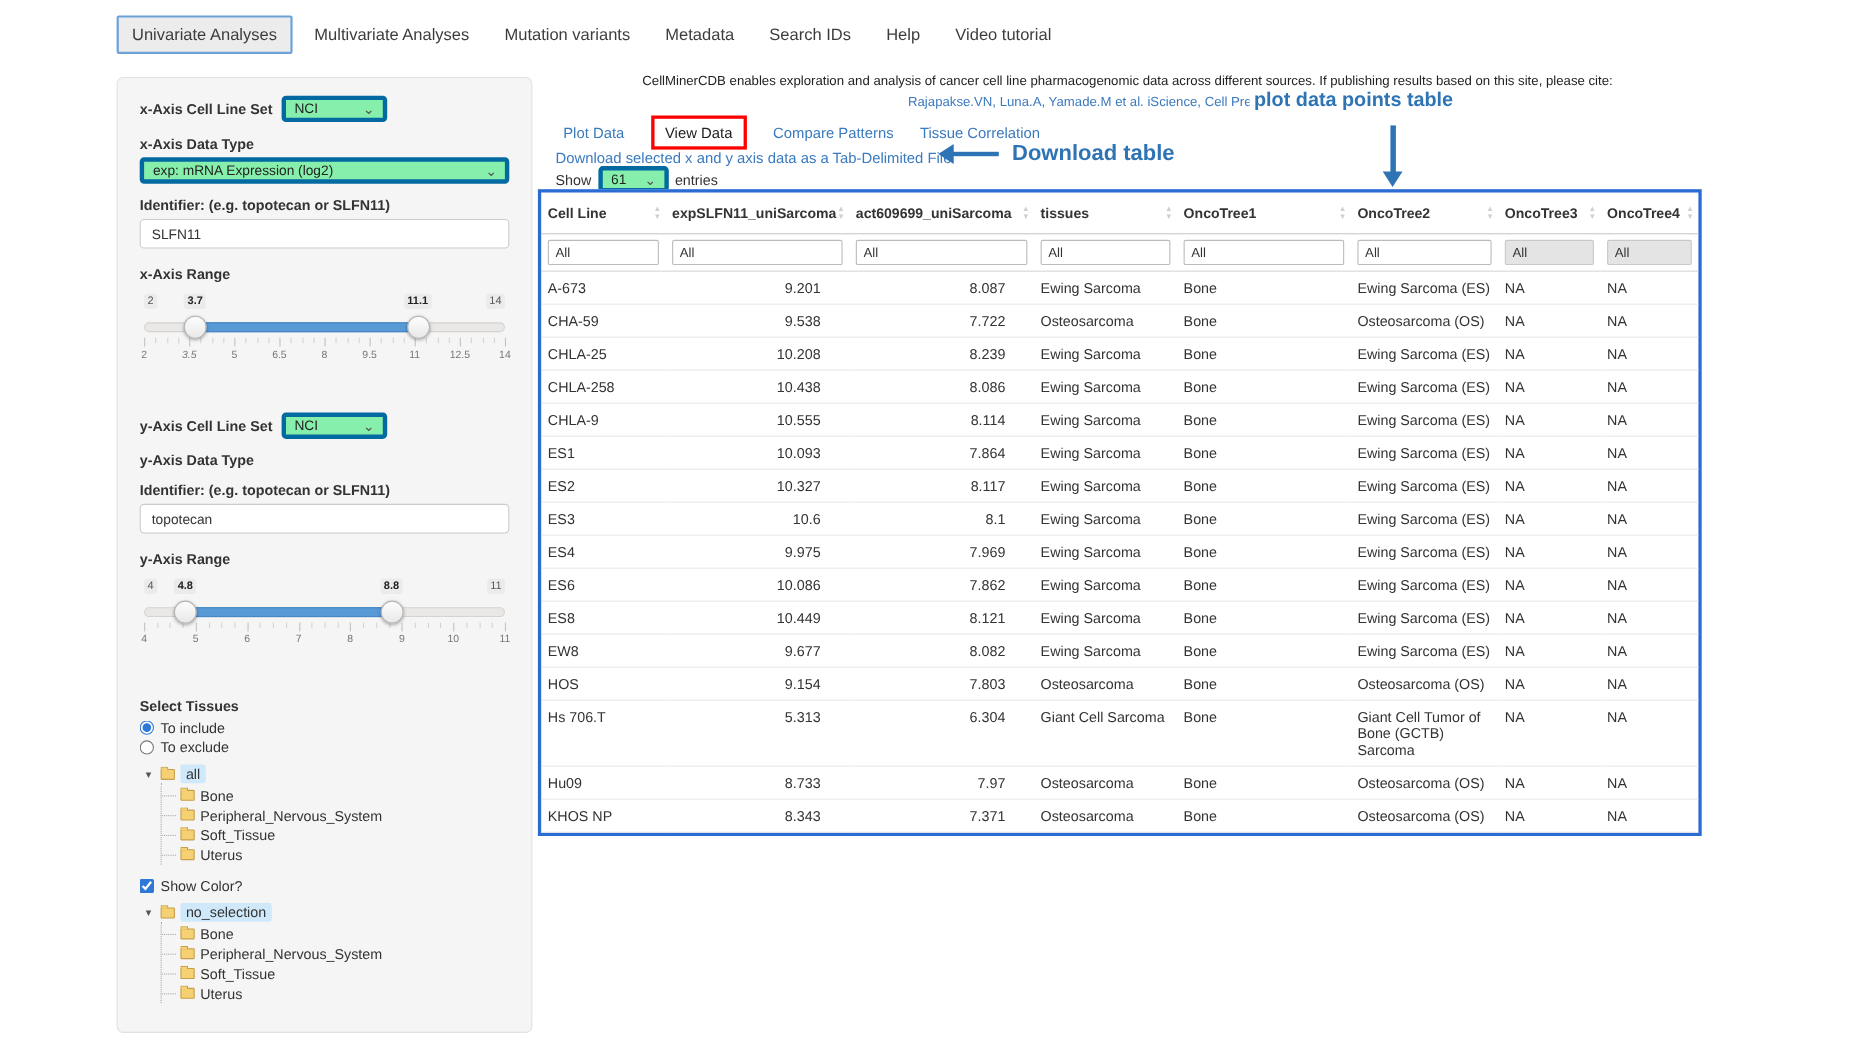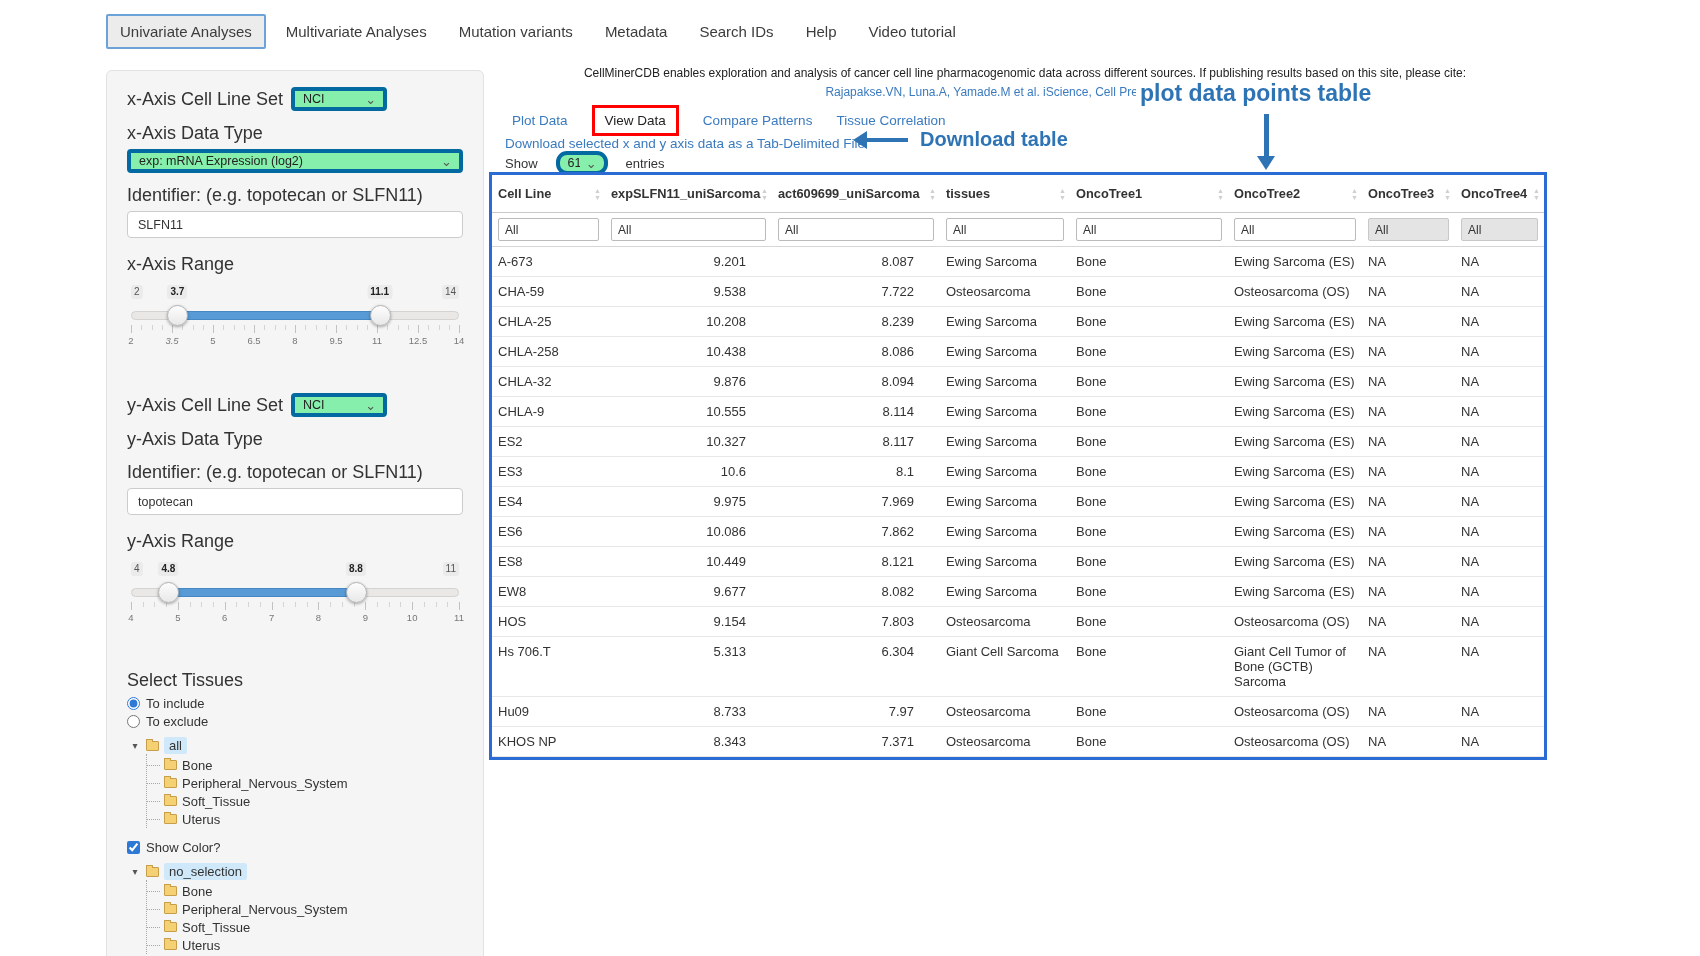--- a/index.html
+++ b/index.html
@@ -13,21 +13,21 @@
   .nav { position:absolute; left:106px; top:14px; display:flex; gap:8px; align-items:center; font-size:15px; color:#3c3c3c; }
   .nav-tab { padding:7px 12px; cursor:pointer; white-space:nowrap; }
   .nav-tab.active { border:2px solid #6ba3d8; background:#ececec; border-radius:2px; }
 
   
   .sidebar {
     position:absolute; left:106px; top:70px; width:378px;
     background:#f5f5f5; border:1px solid #e2e2e2; border-radius:6px;
     padding:16px 20px 20px; font-size:13px;
   }
-  .side-label { font-weight:normal; font-size:18px; margin:0 0 5px; } .mt12 { margin-top:12px; } .mt16 { margin-top:16px; } .mt28 { margin-top:28px; }
+  .side-label { font-weight:bold; font-size:13px; margin:0 0 5px; } .mt12 { margin-top:12px; } .mt16 { margin-top:16px; } .mt28 { margin-top:28px; }
   .inline-row { display:flex; align-items:center; gap:8px; }
   .sel { position:relative; display:inline-block; background:#86efac; border:4px solid #0369a1; border-radius:4px; height:24px; }
   .sel select {
     appearance:none; -webkit-appearance:none; border:none; background:transparent;
     width:100%; height:100%; padding:0 24px 0 8px; font-size:12.5px; color:#222;
     font-family:"Liberation Sans", sans-serif;
   }
   .sel::after { content:"⌄"; position:absolute; right:7px; top:1px; color:#555; font-size:13px; pointer-events:none; }
   .sel.small { width:96px; }
   .sel.full { width:100%; }
@@ -76,29 +76,29 @@
   .citation { position:absolute; left:500px; top:66px; width:1050px; text-align:center; font-size:12px; color:#222; }
   .citation-link { display:block; margin-top:5px; color:#3a7abf; cursor:pointer; }
 
   .view-tabs { position:absolute; left:512px; top:104px; display:flex; gap:24px; align-items:center; font-size:13.5px; height:32px; }
   .view-tab { color:#3a7abf; cursor:pointer; white-space:nowrap; }
   .view-tab.active { color:#222; border:3px solid #ff0000; padding:5px 10px; }
 
   .download-link { position:absolute; left:505px; top:136px; font-size:13.5px; color:#3a7abf; cursor:pointer; }
 
   .table-controls { position:absolute; left:505px; top:151px; width:1195px; display:flex; align-items:center; font-size:13px; color:#333; }
-  .entries-select { width:52px; margin:0 18px;border-radius:11px; }
+  .entries-select { width:64px; margin:0 6px; }
   .search-area { margin-left:auto; display:flex; align-items:center; gap:8px; padding-right:6px; }
   .search-input { width:290px; height:21px; border:1px solid #aaa; border-radius:2px; padding:0 6px; font-size:12px; background:#fff; }
 
   
   .anno-download { position:absolute; left:866px; top:128px; display:flex; align-items:center; gap:12px; color:#2e74b5; font-weight:bold; font-size:20px; z-index:5; }
   .arrow-left { width:42px; height:4px; background:#2e74b5; position:relative; }
   .arrow-left::before { content:""; position:absolute; left:-13px; top:-7px; border-top:9px solid transparent; border-bottom:9px solid transparent; border-right:14px solid #2e74b5; }
-  .anno-plot { position:absolute; left:1136px; top:80px; color:#2e74b5; font-weight:bold; font-size:23px; z-index:5; background:#fff; padding:0 4px; }
+  .anno-plot { position:absolute; left:1136px; top:80px; color:#2e74b5; font-weight:bold; font-size:18px; z-index:5; background:#fff; padding:0 4px; }
   .anno-arrow-down { position:absolute; left:1264px; top:114px; width:5px; height:44px; background:#2e74b5; z-index:5; }
   .anno-arrow-down::after { content:""; position:absolute; left:-7px; bottom:-12px; border-left:9px solid transparent; border-right:9px solid transparent; border-top:14px solid #2e74b5; }
 
   
   .table-wrap { position:absolute; left:489px; top:172px; width:1058px; border:3px solid #2a6bd4; background:#fff; }
   table.data { width:100%; border-collapse:collapse; table-layout:fixed; font-size:13px; color:#333; }
   table.data th {
     font-weight:bold; text-align:left; padding:11px 6px; font-size:12.8px;
     border-bottom:1px solid #c9c9c9; position:relative; white-space:nowrap; overflow:hidden;
   }
@@ -429,33 +429,33 @@
           <td>CHLA-258</td>
           <td class="num">10.438</td>
           <td class="num">8.086</td>
           <td>Ewing Sarcoma</td>
           <td>Bone</td>
           <td>Ewing Sarcoma (ES)</td>
           <td>NA</td>
           <td>NA</td>
         </tr>
         <tr>
-          <td>CHLA-32</td>
-          <td class="num">9.876</td>
-          <td class="num">8.094</td>
-          <td>Ewing Sarcoma</td>
-          <td>Bone</td>
-          <td>Ewing Sarcoma (ES)</td>
-          <td>NA</td>
-          <td>NA</td>
-        </tr>
-        <tr>
           <td>CHLA-9</td>
           <td class="num">10.555</td>
           <td class="num">8.114</td>
+          <td>Ewing Sarcoma</td>
+          <td>Bone</td>
+          <td>Ewing Sarcoma (ES)</td>
+          <td>NA</td>
+          <td>NA</td>
+        </tr>
+        <tr>
+          <td>ES1</td>
+          <td class="num">10.093</td>
+          <td class="num">7.864</td>
           <td>Ewing Sarcoma</td>
           <td>Bone</td>
           <td>Ewing Sarcoma (ES)</td>
           <td>NA</td>
           <td>NA</td>
         </tr>
         <tr>
           <td>ES2</td>
           <td class="num">10.327</td>
           <td class="num">8.117</td>

